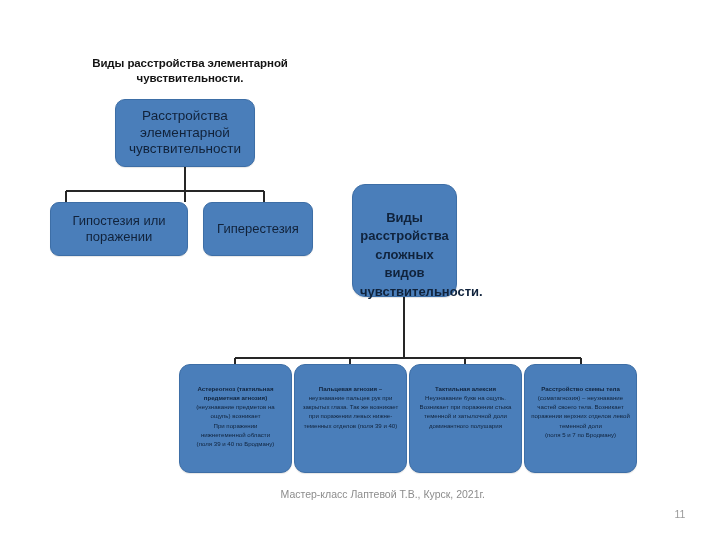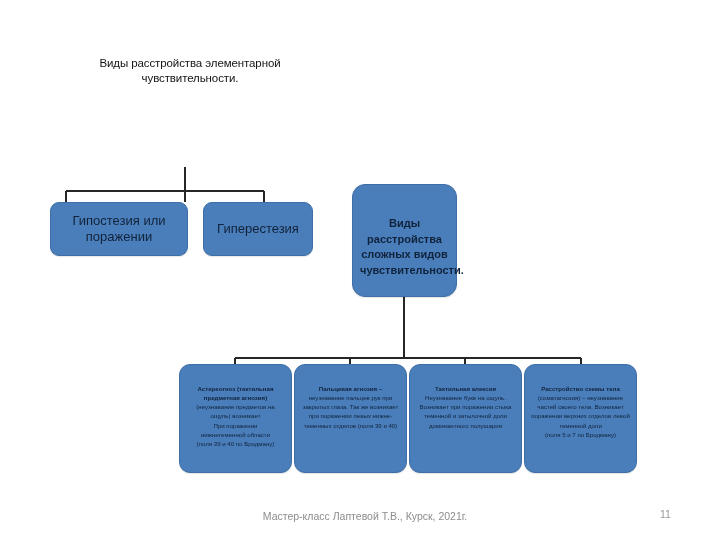--- a/index.html
+++ b/index.html
@@ -25,21 +25,21 @@
   }
 
   
   .slide-title {
     position: absolute;
     left: 80px;
     top: 56px;
     width: 220px;
     text-align: center;
     font-size: 11.5px;
-    font-weight: normal;
+    font-weight: bold;
     line-height: 1.32;
     color: #141414;
     letter-spacing: -0.1px;
   }
 
   
   #connectors {
     position: absolute;
     left: 0; top: 0;
     width: 720px;
@@ -99,22 +99,22 @@
   
   .node--complex {
     left: 352px;
     top: 184px;
     width: 105px;
     height: 113px;
     border-radius: 13px;
     align-items: flex-start;
   }
   .node--complex .node-text {
-    margin-top: 31px;
-    font-size: 11px;
+    margin-top: 24px;
+    font-size: 13px;
     font-weight: bold;
     line-height: 1.42;
     color: #10233c;
     padding: 0 7px;
   }
 
   
   .node--leaf {
     top: 364px;
     width: 113px;
@@ -142,33 +142,33 @@
   }
   .node--leaf-1 { left: 179px; }
   .node--leaf-2 { left: 294px; }
   .node--leaf-3 { left: 409px; }
   .node--leaf-4 { left: 524px; }
 
   
   .footer-note {
     position: absolute;
     left: 245px;
-    top: 510px;
+    top: 488px;
     width: 240px;
-    text-align: center;
+    text-align: right;
     font-size: 10.5px;
     line-height: 1.3;
     color: #8c8c8c;
   }
   .footer-page {
     position: absolute;
     left: 660px;
     top: 508px;
     width: 40px;
-    text-align: left;
+    text-align: center;
     font-size: 10.5px;
     color: #9a9a9a;
   }
 </style>
 </head>
 <body>
 
 <div id="slide">
 
   <div class="slide-title">Виды расстройства элементарной
@@ -189,20 +189,25 @@
 
       <path d="M235,358 L581,358"></path>
 
       <path d="M235,358 L235,364"></path>
       <path d="M350,358 L350,364"></path>
       <path d="M465,358 L465,364"></path>
       <path d="M581,358 L581,364"></path>
     </g>
   </svg>
 
+  <div class="node node--root">
+    <span class="node-text">Расстройства
+элементарной
+чувствительности</span>
+  </div>
 
   <div class="node node--l2 node--hypo">
     <span class="node-text">Гипостезия или
 поражении</span>
   </div>
 
   <div class="node node--l2 node--hyper">
     <span class="node-text">Гиперестезия</span>
   </div>
 

